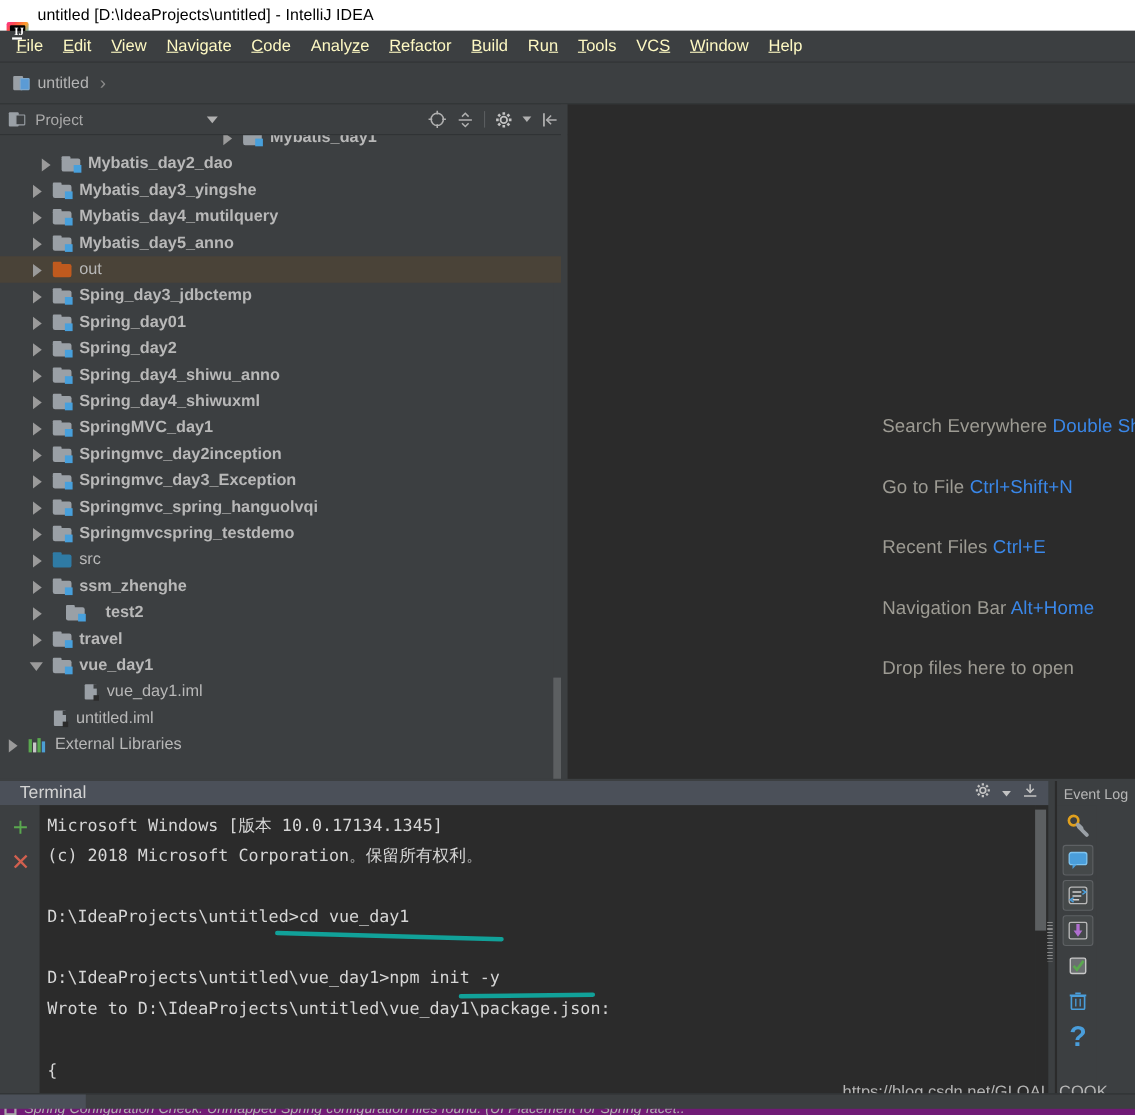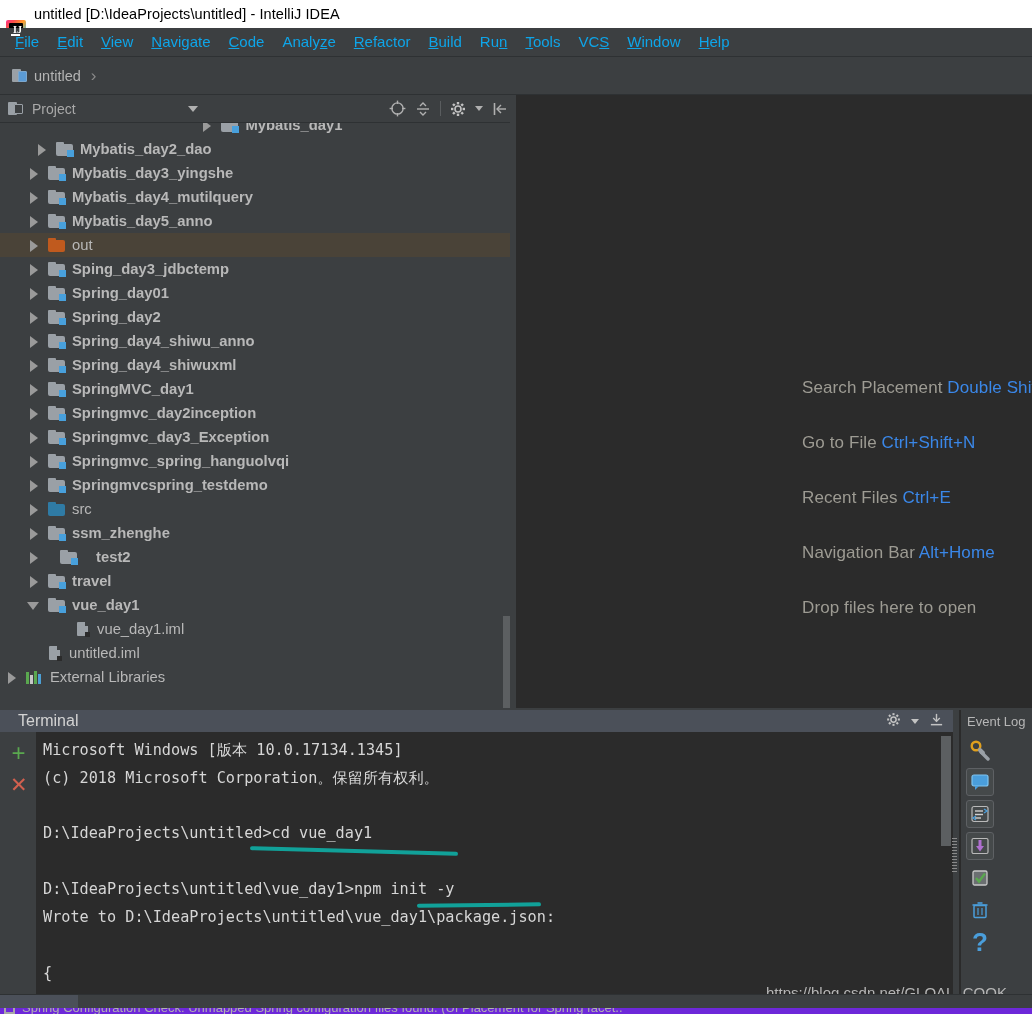--- a/index.html
+++ b/index.html
@@ -42,21 +42,21 @@
   }
 
   
   .menubar {
     position: absolute; left: 0; top: 28px; width: 1032px; height: 29px;
     background: #3c3f41;
     display: flex; align-items: center; padding-left: 6px;
     border-bottom: 1px solid #2e3133;
   }
   .menu-item {
-    font-size: 15px; color: #0ea5e9; padding: 0 9px; line-height: 28px;
+    font-size: 15px; color: #fef9c3; padding: 0 9px; line-height: 28px;
     white-space: nowrap; cursor: default;
   }
   .menu-item .mn { text-decoration: underline; }
 
   
   .navbar {
     position: absolute; left: 0; top: 57px; width: 1032px; height: 38px;
     background: #3c3f41;
     display: flex; align-items: center; padding-left: 12px; gap: 6px;
     border-bottom: 1px solid #2e3133;
@@ -243,21 +243,21 @@
   
   .statusbar {
     position: absolute; left: 0; top: 994px; width: 1032px; height: 20px;
     background: #3c3f41; border-top: 1px solid #2e3133;
   }
   .statusbar .sb-left {
     position: absolute; left: 0; top: 0; width: 78px; height: 19px; background: #4b5059;
   }
   .sb-clip {
     position: absolute; left: 0; top: 1008px; width: 1032px; height: 6px;
-    overflow: hidden; background: #6d28d9;
+    overflow: hidden; background: #701a75; font-style: italic;
   }
   .sb-clip .sb-text {
     position: absolute; left: 22px; top: -8px; font-size: 13px; color: #b0b0b0; white-space: nowrap;
   }
   .sb-clip .sb-box { position:absolute; left:4px; top:-5px; width:11px;height:11px;border:2px solid #a7a7a7; }
 </style>
 </head>
 <body>
 
 <div id="app">
@@ -563,21 +563,21 @@
           </span>
           <span class="tree-label plain">External Libraries</span>
         </div>
       </div>
     <div class="tree-scrollbar"></div>
   </div>
   <div class="vdiv"></div>
 
   <div class="editor">
     <div class="shortcut-list" id="shortcut-list">
-        <div class="sc-row"><span>Search Placement</span><span class="key">  Double Shift</span></div>
+        <div class="sc-row"><span>Search Everywhere</span><span class="key">  Double Shift</span></div>
         <div class="sc-row"><span>Go to File</span><span class="key">  Ctrl+Shift+N</span></div>
         <div class="sc-row"><span>Recent Files</span><span class="key">  Ctrl+E</span></div>
         <div class="sc-row"><span>Navigation Bar</span><span class="key">  Alt+Home</span></div>
         <div class="sc-row"><span>Drop files here to open</span></div>
       </div>
   </div>
 
   <div class="term-header">
     <span class="tt">Terminal</span>
     <span class="th-tools">

